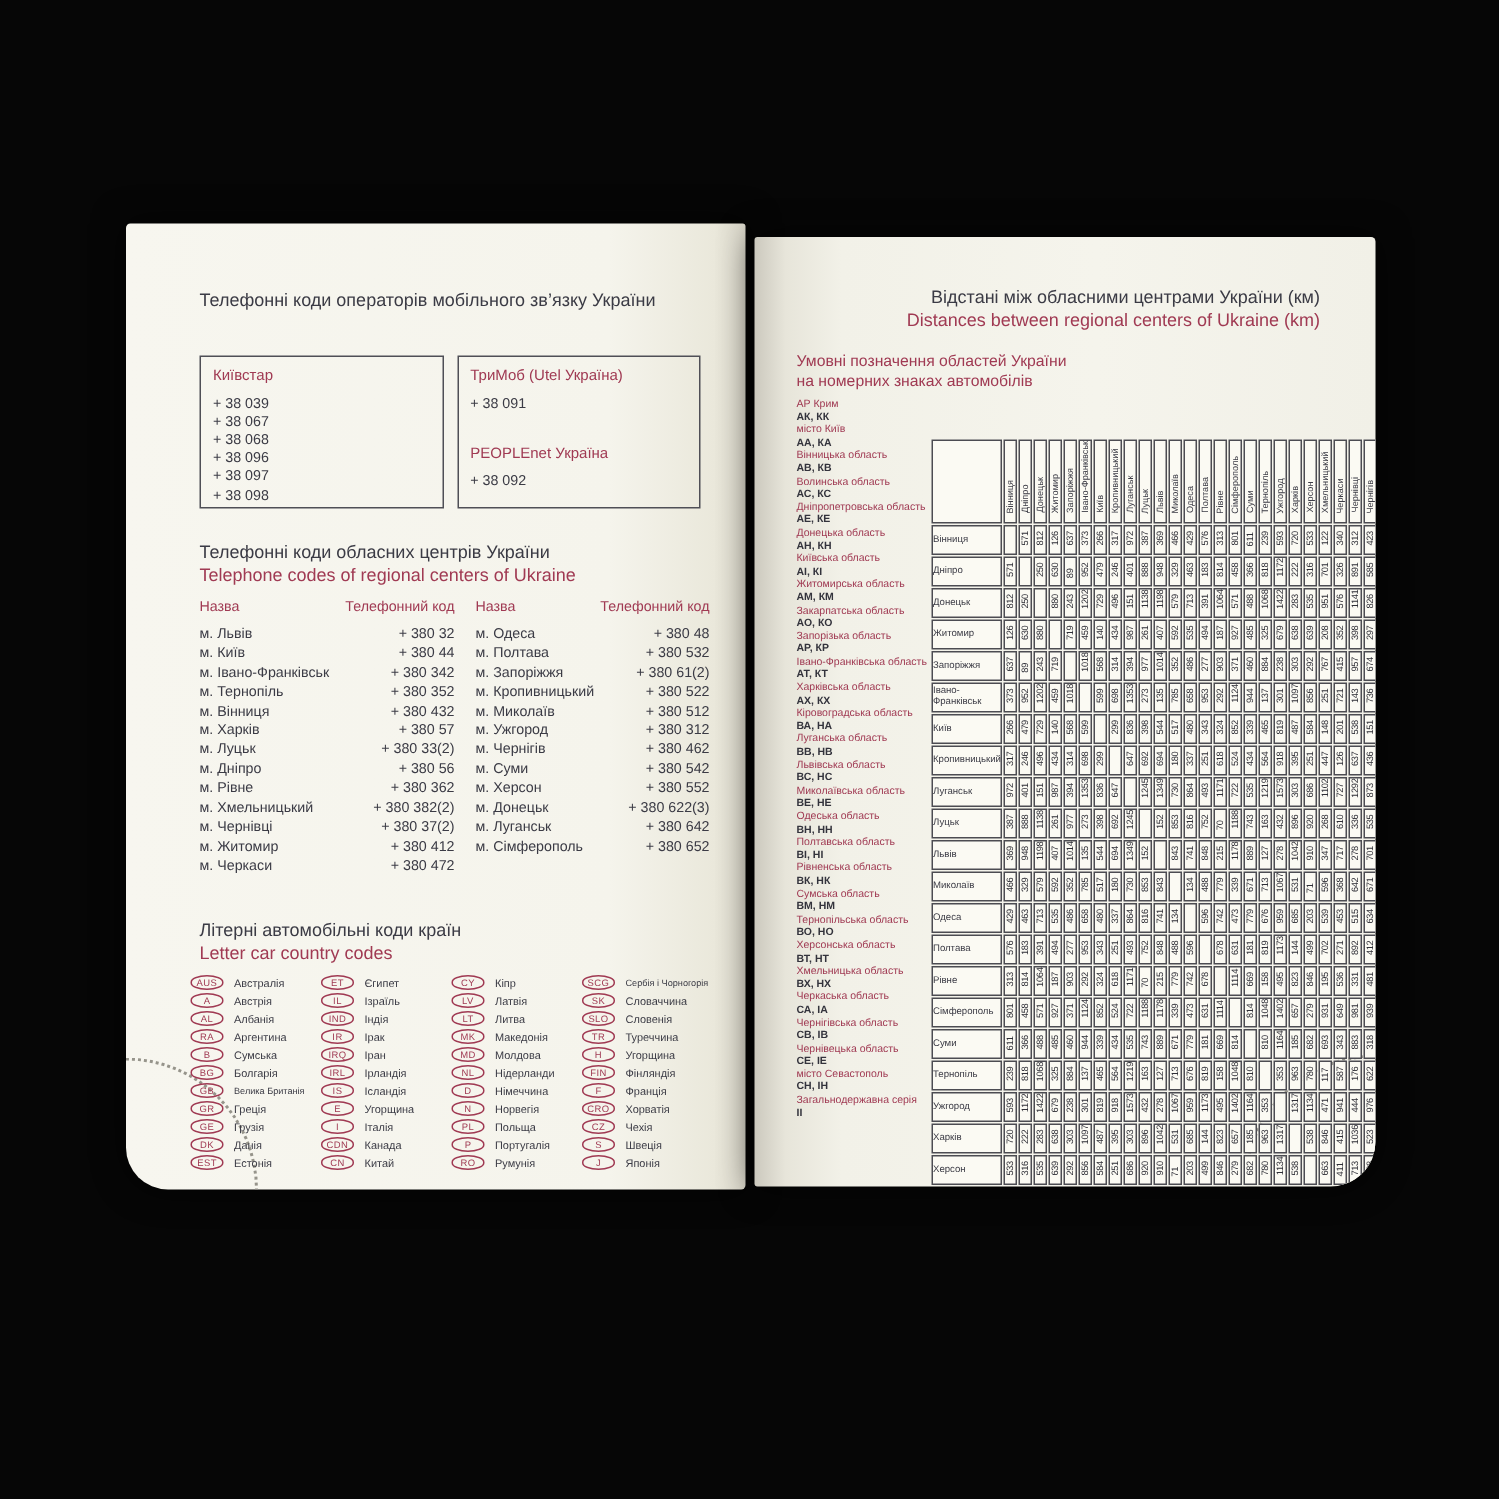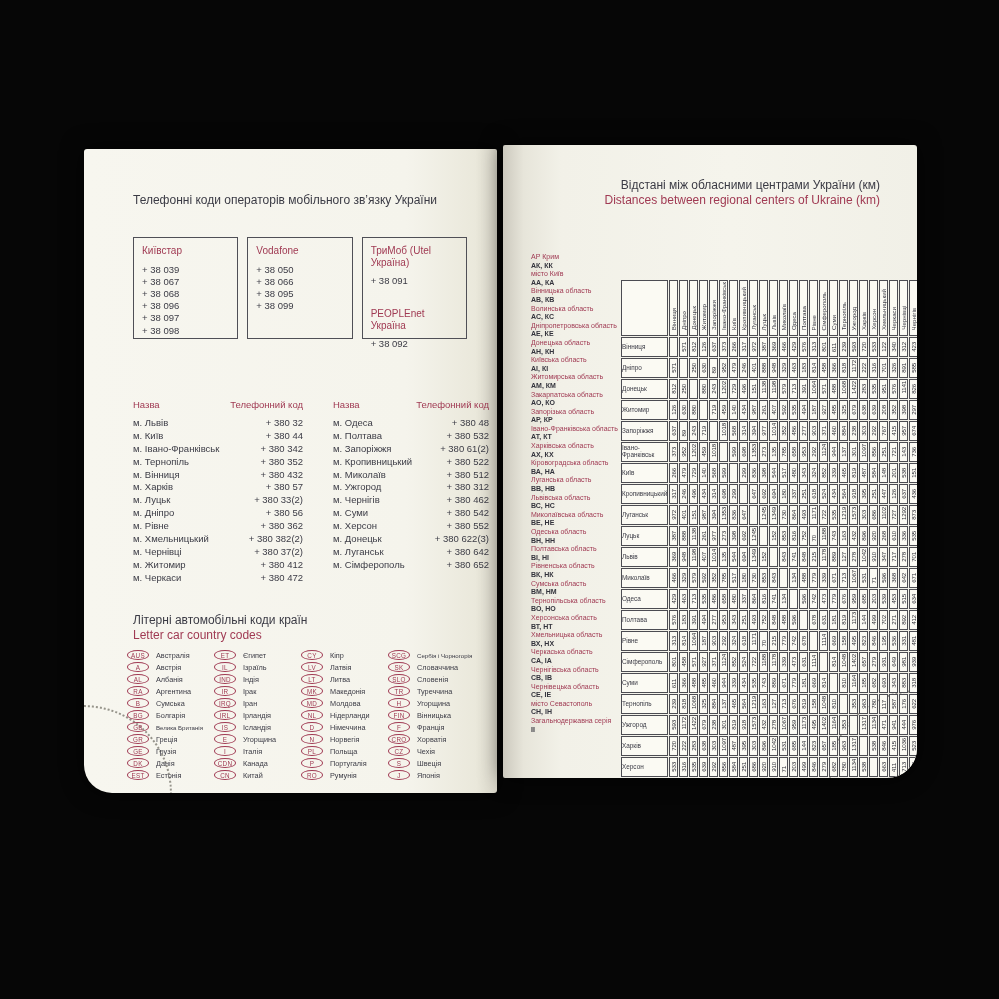--- a/index.html
+++ b/index.html
@@ -3,42 +3,42 @@
 <meta charset="utf-8">
 <style>
   html,body{margin:0;padding:0;background:#060606;}
   .stage{position:relative;width:999px;height:999px;background:#060606;overflow:hidden;
          font-family:"Liberation Sans",sans-serif;color:#3b3b45;}
   .page{position:absolute;box-shadow:0 0 22px rgba(0,0,0,.7);overflow:hidden;}
   .page-left{left:84px;top:149px;width:413px;height:644px;
     border-radius:3px 2px 3px 28px;
     background:linear-gradient(100deg,#f7f6ef 0%,#f5f4ec 72%,#ecead e 92%,#f5f4ec 72%);
     background:linear-gradient(to right,#f7f6ef 0%,#f5f4ec 78%,#eae8db 95%,#d9d6c9 100%);}
-  .page-right{left:503px;top:145px;width:414px;height:633px;
+  .page-right{left:503px;top:158px;width:414px;height:633px;
     border-radius:2px 3px 30px 2px;
     background:linear-gradient(to right,#ccc9be 0%,#e7e5da 5%,#f2f1e8 14%,#f5f4ec 55%,#f1f0e7 100%);}
   
   .arc{position:absolute;width:172px;height:172px;border-radius:50%;border:2px dotted #96948b;}
   .page-left .arc{left:-88px;bottom:-88px;}
   .page-right .arc{right:-88px;bottom:-88px;}
 
   .maroon{color:#a03a53;}
   .sec-title{position:absolute;font-size:12px;line-height:15px;}
   .sec-title .en{color:#a03a53;}
 
   
   .op-boxes{position:absolute;left:49px;top:88px;width:334px;display:flex;gap:9px;}
   .op-box{flex:1;height:102px;border:1px solid #4f4f56;padding:7px 5px 0 8px;box-sizing:border-box;}
   .op-seg{margin-bottom:21px;}
   .op-label{font-size:10px;line-height:11.5px;color:#a03a53;margin-bottom:7px;}
   .op-label.small{font-size:6.6px;line-height:8px;white-space:nowrap;margin:3px 0 2px;}
   .op-code{font-size:9.5px;line-height:12.2px;color:#3b3b45;}
 
   
-  .phone-lists{position:absolute;left:49px;top:250px;display:flex;gap:30px;}
+  .phone-lists{position:absolute;left:49px;top:250px;display:flex;gap:14px;}
   .phone-list{width:170px;}
   .phone-list.second{width:156px;}
   .ph-row{display:flex;justify-content:space-between;font-size:9.5px;line-height:12.9px;}
   .ph-head{color:#a03a53;margin-bottom:5px;}
   .ph-code{text-align:right;white-space:nowrap;}
 
   
   .cc-grid{position:absolute;left:43px;top:500px;display:flex;}
   .cc-col{width:87px;}
   .cc-row{display:flex;align-items:center;height:12px;}
@@ -86,39 +86,34 @@
             <div class="op-code">+ 38 039</div>
             <div class="op-code">+ 38 067</div>
             <div class="op-code">+ 38 068</div>
             <div class="op-code">+ 38 096</div>
             <div class="op-code">+ 38 097</div>
             <div class="op-code">+ 38 098</div>
           </div>
         </div>
         <div class="op-box">
           <div class="op-seg">
-            <div class="op-label">Vodafone</div>
-            <div class="op-code">+ 38 050</div>
-            <div class="op-code">+ 38 066</div>
-            <div class="op-code">+ 38 095</div>
-            <div class="op-code">+ 38 099</div>
-          </div>
-        </div>
-        <div class="op-box">
-          <div class="op-seg">
             <div class="op-label">ТриМоб (Utel Україна)</div>
             <div class="op-code">+ 38 091</div>
           </div>
           <div class="op-seg">
             <div class="op-label">PEOPLEnet Україна</div>
             <div class="op-code">+ 38 092</div>
           </div>
         </div>
       </div>
 
+    <div class="sec-title" style="left:49px;top:212px;">
+      <div>Телефонні коди обласних центрів України</div>
+      <div class="en">Telephone codes of regional centers of Ukraine</div>
+    </div>
 
     <div class="phone-lists">
       <div class="phone-list first">
           <div class="ph-row ph-head">
             <span class="ph-name">Назва</span>
             <span class="ph-code">Телефонний код</span>
           </div>
           <div class="ph-row">
             <span class="ph-name">м. Львів</span>
             <span class="ph-code">+ 380 32</span>
@@ -388,21 +383,21 @@
           <div class="cc-row">
             <span class="cc-badge">TR</span>
             <span class="cc-name">Туреччина</span>
           </div>
           <div class="cc-row">
             <span class="cc-badge">H</span>
             <span class="cc-name">Угорщина</span>
           </div>
           <div class="cc-row">
             <span class="cc-badge">FIN</span>
-            <span class="cc-name">Вінницька</span>
+            <span class="cc-name">Фінляндія</span>
           </div>
           <div class="cc-row">
             <span class="cc-badge">F</span>
             <span class="cc-name">Франція</span>
           </div>
           <div class="cc-row">
             <span class="cc-badge">CRO</span>
             <span class="cc-name">Хорватія</span>
           </div>
           <div class="cc-row">
@@ -422,20 +417,24 @@
   </div>
 
   <div class="page page-right">
     <div class="arc"></div>
 
     <div class="rp-title">
       <div>Відстані між обласними центрами України (км)</div>
       <div class="en maroon">Distances between regional centers of Ukraine (km)</div>
     </div>
 
+    <div class="legend-title">
+      <div>Умовні позначення областей України</div>
+      <div>на номерних знаках автомобілів</div>
+    </div>
 
     <div class="plate-legend">
         <div class="lg-item">
           <div class="lg-region">АР Крим</div>
           <div class="lg-codes">АК, КК</div>
         </div>
         <div class="lg-item">
           <div class="lg-region">місто Київ</div>
           <div class="lg-codes">АА, КА</div>
         </div>

